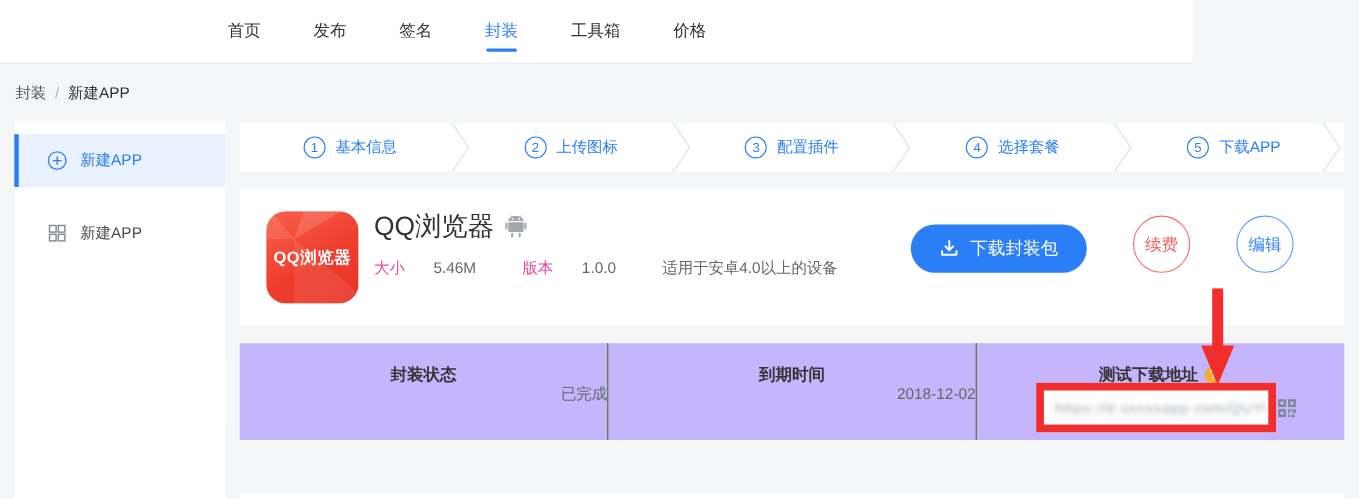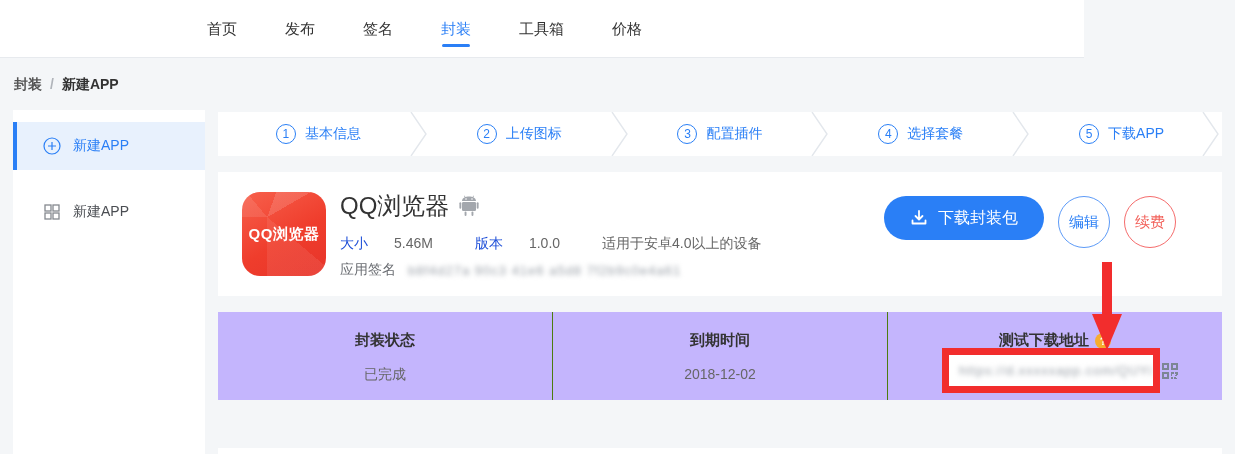--- a/index.html
+++ b/index.html
@@ -19,21 +19,21 @@
   .nav-item {
     position:relative; margin-right:48px; font-size:15px; color:#333;
     height:58px; line-height:58px; cursor:pointer; white-space:nowrap;
   }
   .nav-item.active { color:#2a7ff6; }
   .nav-item.active::after {
     content:""; position:absolute; left:1px; right:1px; bottom:11px;
     height:3px; background:#2a7ff6; border-radius:2px;
   }
   
-  .breadcrumb { position:absolute; left:14px; top:76px; font-size:14px; color:#555;font-weight:bold; }
+  .breadcrumb { position:absolute; left:14px; top:76px; font-size:14px; color:#555; }
   .breadcrumb .sep { color:#b0b4ba; margin:0 8px; }
   .breadcrumb .crumb-last { color:#333; }
   
   .sidebar {
     position:absolute; left:13px; top:110px; width:192px; height:344px;
     background:#fff; padding-top:12px;
   }
   .side-item {
     display:flex; align-items:center; height:48px; padding-left:30px;
     font-size:14px; color:#4a4d52; cursor:pointer;
@@ -71,50 +71,50 @@
     background:
       conic-gradient(from 20deg at 30% 30%, rgba(255,255,255,.14) 0 40deg, transparent 40deg 110deg,
         rgba(255,255,255,.08) 110deg 160deg, transparent 160deg 250deg,
         rgba(255,255,255,.10) 250deg 300deg, transparent 300deg),
       linear-gradient(150deg,#f7604c 0%,#ef3d2c 55%,#e7342a 100%);
   }
   .app-title-row { position:absolute; left:122px; top:18px; display:flex; align-items:center; }
   .app-title { font-size:24px; color:#333; }
   .app-title-row .droid { margin-left:10px; display:inline-flex; }
   .app-meta { position:absolute; left:122px; top:63px; font-size:14px; color:#666; display:flex; }
-  .app-meta .lbl { color:#1d4ed8; }
+  .app-meta .lbl { color:#ec4899; }
   .app-meta .val { margin-left:26px; }
   .app-meta .grp { margin-right:42px; }
   .app-sig { position:absolute; left:122px; top:89px; font-size:14px; color:#6b6e73; display:flex; align-items:center; }
   .masked {
     margin-left:12px; color:#9aa0a8; filter:blur(2.6px); user-select:none;
     font-size:13px; letter-spacing:1px; white-space:nowrap;
   }
-  .btn-row { position:absolute; right:46px; top:24px; display:flex; align-items:flex-start; }
+  .btn-row { position:absolute; right:46px; top:24px; display:flex; align-items:flex-end;gap:28px; }
   .btn-download {
     height:44px; padding:0 26px; border:none; border-radius:22px;
     background:#2a7ff6; color:#fff; font-size:16px; cursor:pointer;
     display:flex; align-items:center; font-family:inherit;
   }
   .btn-download .ic { margin-right:10px; display:inline-flex; }
   .btn-circle {
     width:52px; height:52px; border-radius:50%; background:#fff;
     font-size:15px; cursor:pointer; margin-left:14px; font-family:inherit;
   }
   .btn-edit { border:1px solid #5d9bf8; color:#2a7ff6; }
   .btn-renew { border:1px solid #f56c6c; color:#f25f58; }
   
   .status-card {
     position:absolute; left:218px; top:312px; width:1004px; height:88px;
     background:#c4b5fd; display:flex;
   }
   .st-col { flex:1; text-align:center; padding-top:19px; position:relative; }
   .st-col + .st-col { border-left:1px solid #4d7c0f; }
   .st-title { font-size:15px; font-weight:bold; color:#333; display:inline-flex; align-items:center; }
-  .st-value { margin-top:16px; font-size:14px; color:#666; }
+  .st-value { font-size:14px; color:#666;text-align:right; }
   .help-badge {
     width:16px; height:16px; border-radius:50%; background:#f7ac2f; color:#fff;
     font-size:11px; font-weight:bold; line-height:16px; text-align:center;
     display:inline-block; margin-left:6px; cursor:pointer;
   }
   
   .url-box {
     position:absolute; left:724px; top:36px; width:218px; height:45px;
     border:7px solid #f22d2d; background:#fff;
     display:flex; align-items:center; padding:0 8px;
@@ -220,36 +220,32 @@
         <rect x="5.6" y="16.5" width="1.9" height="4.5" rx="0.95"></rect>
         <rect x="12.5" y="16.5" width="1.9" height="4.5" rx="0.95"></rect>
       </svg>
     </span>
   </div>
   <div class="app-meta">
     <span class="grp"><span class="lbl">大小</span><span class="val">5.46M</span></span>
     <span class="grp"><span class="lbl">版本</span><span class="val">1.0.0</span></span>
     <span>适用于安卓4.0以上的设备</span>
   </div>
-  <div class="app-sig">
-    <span>应用签名</span>
-    <span class="masked">b8f4d27a 90c3 41e6 a5d8 7f2b9c0e4a61</span>
-  </div>
   <div class="btn-row">
     <button class="btn-download">
       <span class="ic">
         <svg width="18" height="18" viewBox="0 0 18 18" fill="none" stroke="#fff" stroke-width="1.8" stroke-linecap="round" stroke-linejoin="round">
             <path d="M9 2v8M5.5 7L9 10.5 12.5 7"></path>
             <path d="M2.5 11.5v3h13v-3"></path>
           </svg>
       </span>
       <span>下载封装包</span>
     </button>
+    <button class="btn-circle btn-renew">续费</button>
     <button class="btn-circle btn-edit">编辑</button>
-    <button class="btn-circle btn-renew">续费</button>
   </div>
 </section>
 
 <section class="status-card">
   <div class="st-col">
     <div class="st-title">封装状态</div>
     <div class="st-value">已完成</div>
   </div>
   <div class="st-col">
     <div class="st-title">到期时间</div>

